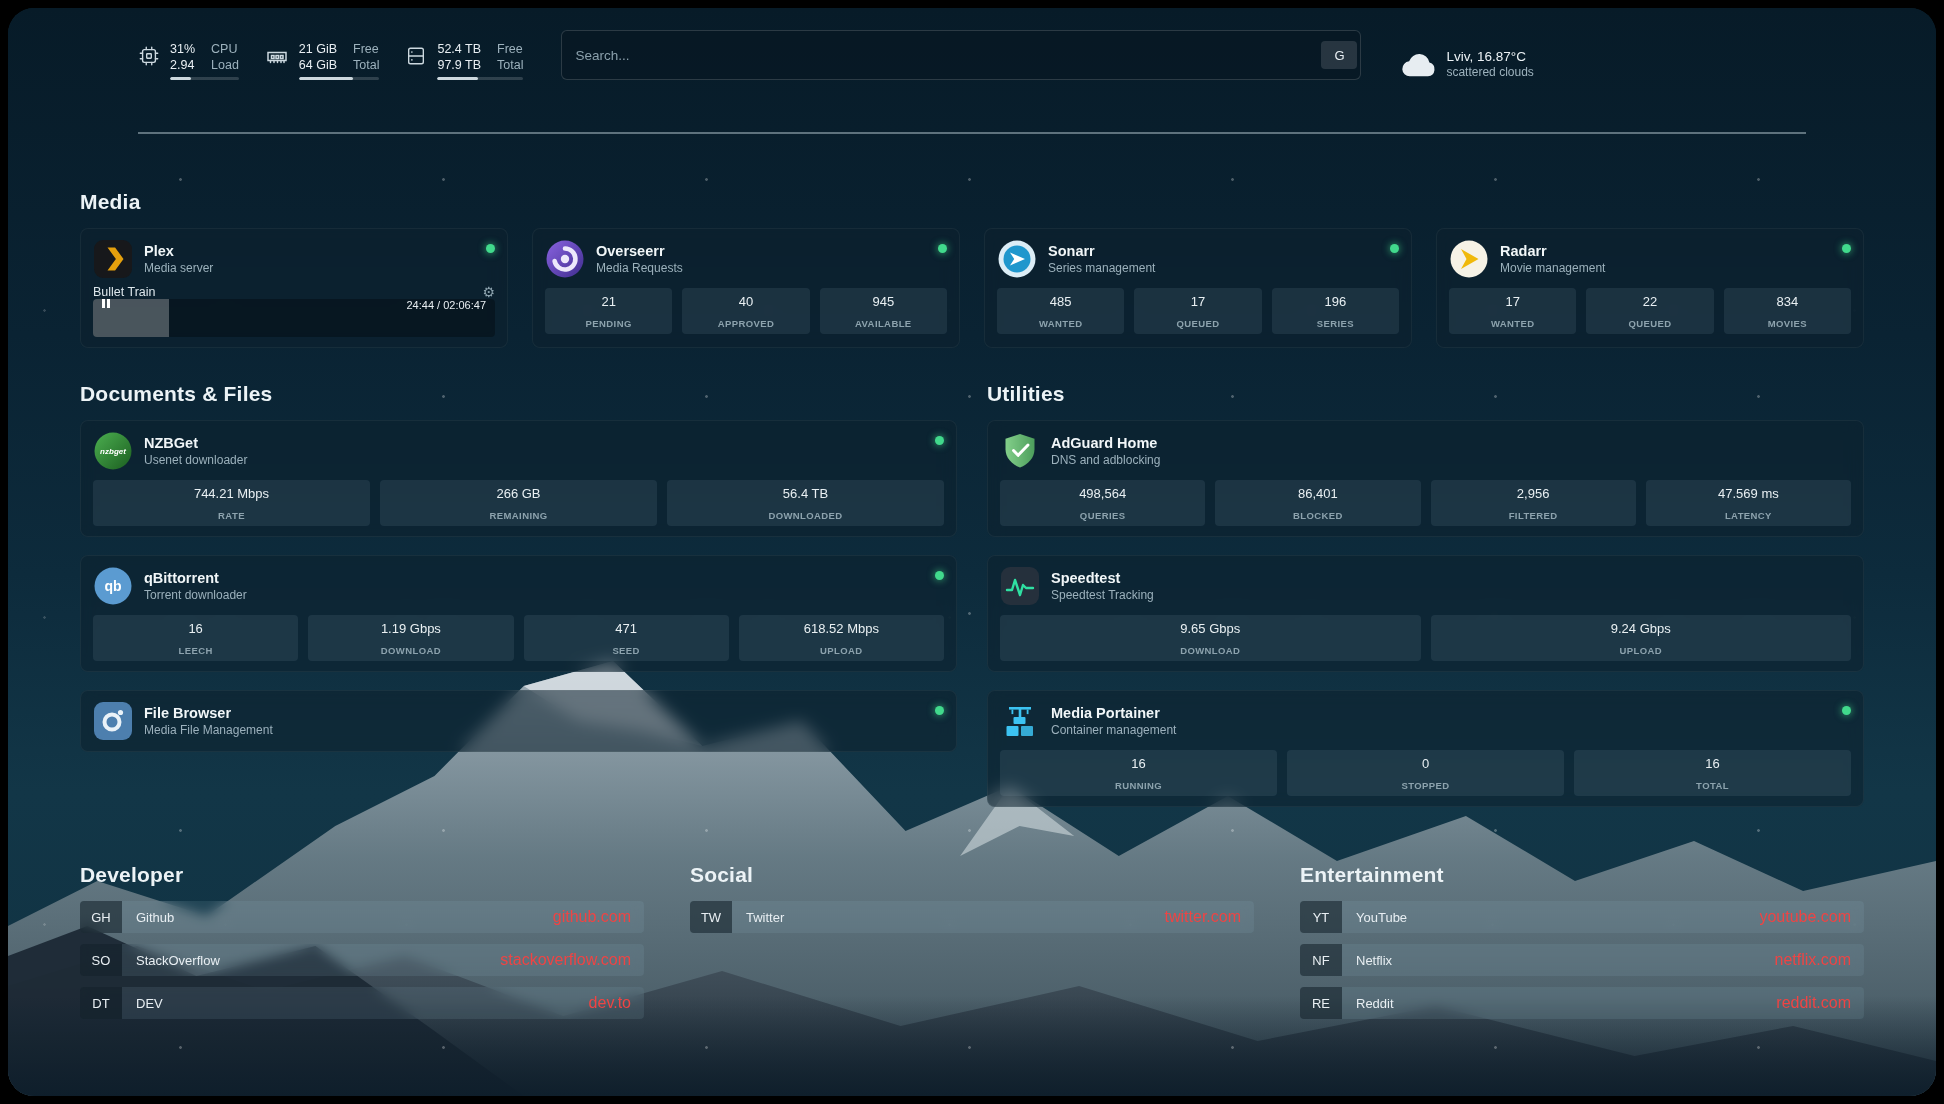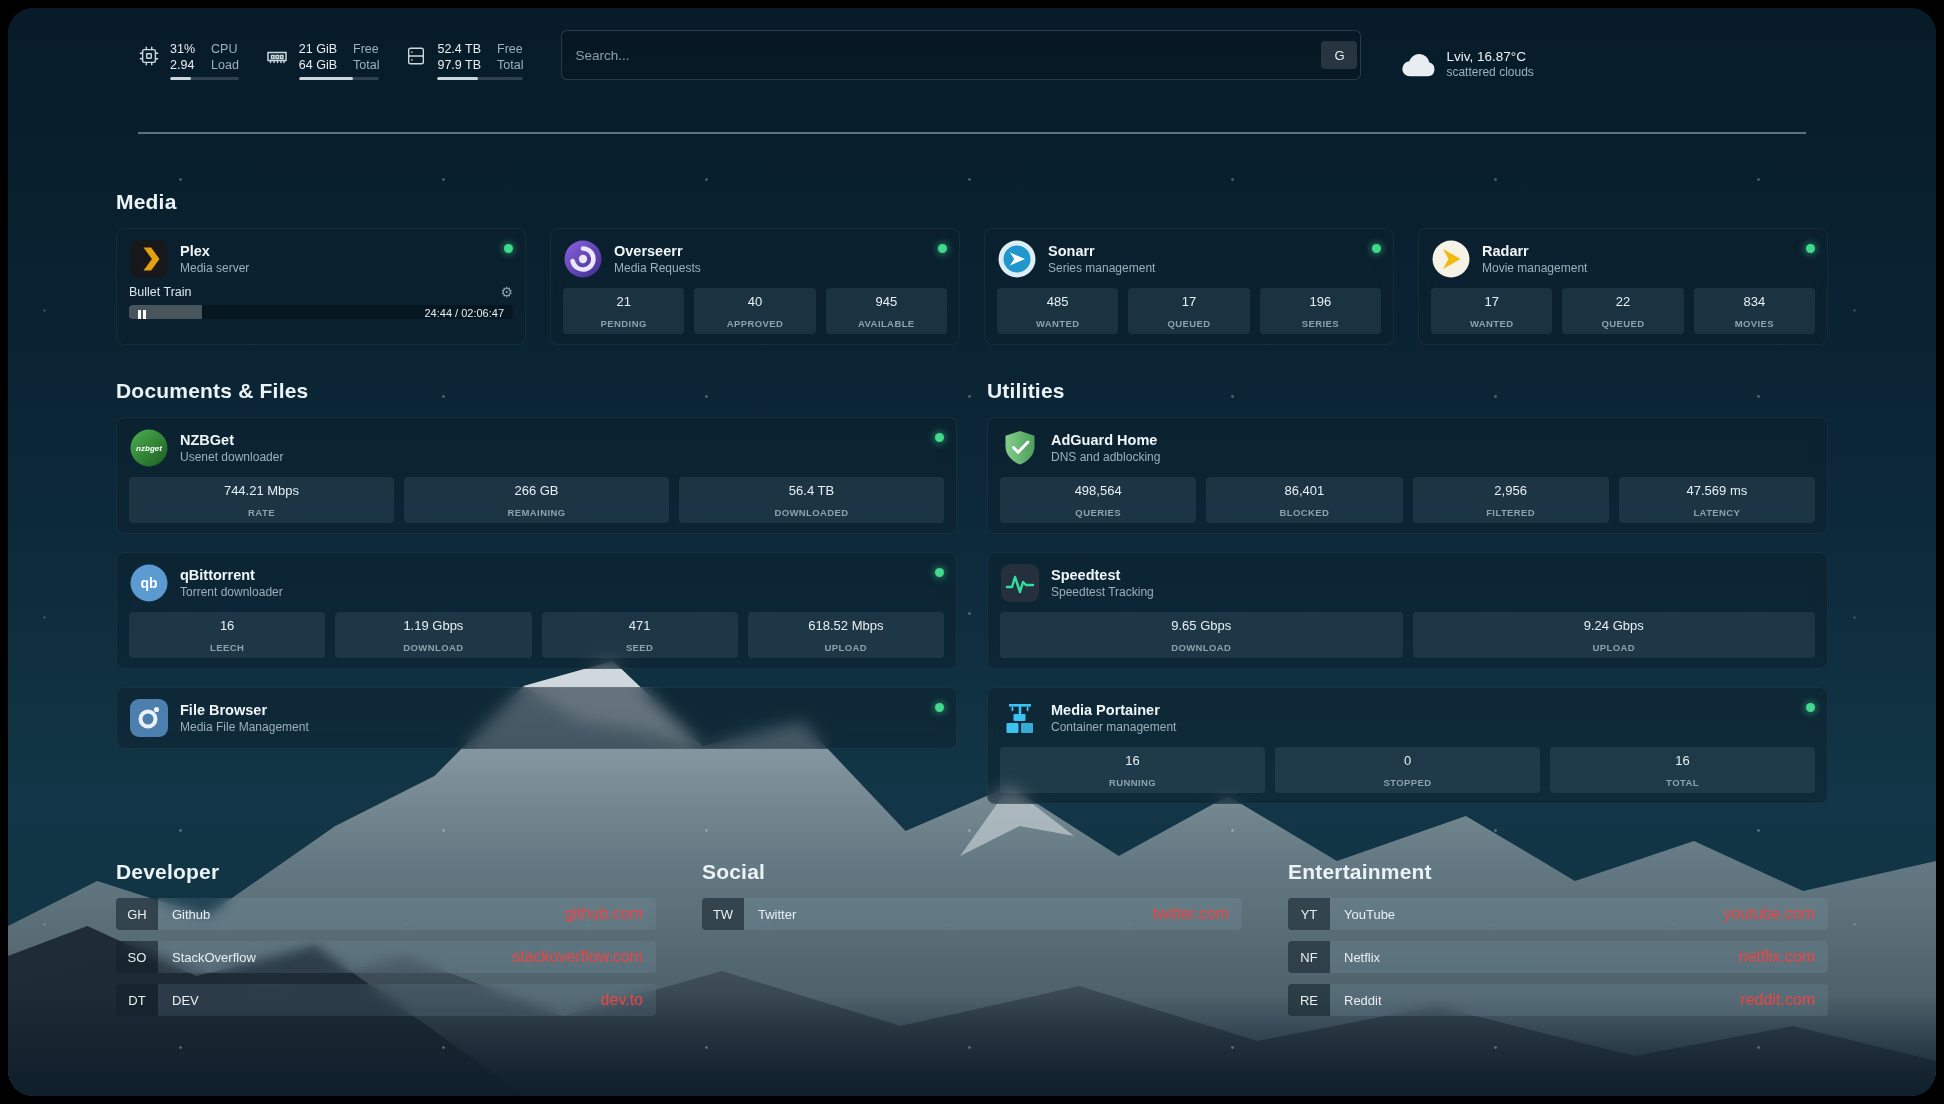--- a/index.html
+++ b/index.html
@@ -31,21 +31,21 @@
     font-size:13.5px;padding:0 10px;font-family:inherit}
   .searchbar input::placeholder{color:#8ba0ac}
   .search-g{width:36px;height:28px;background:rgba(255,255,255,.13);border:none;border-radius:4px;
     color:#e9eff3;font-size:13px;cursor:pointer;font-family:inherit}
   .weather{display:flex;align-items:center;gap:10px;margin-left:14px}
   .w-loc{font-size:13.5px;color:#ecf2f5;line-height:17px}
   .w-cond{font-size:12px;color:#9db2bd;line-height:15px}
   .divider{margin:52px 130px 0;border-bottom:2px solid rgba(214,230,238,.42)}
 
   
-  .content{padding:56px 108px 0}
+  .content{padding:56px 72px 0}
   .group-title{font-size:21px;font-weight:600;color:#ecf3f6;letter-spacing:.2px;line-height:24px}
   .services{margin-top:14px}
   .grid-4{display:grid;grid-template-columns:repeat(4,1fr);gap:24px}
   .stack .card{margin-bottom:18px}
   .stack .card:last-child{margin-bottom:0}
   .two-col{display:grid;grid-template-columns:1fr 1fr;gap:30px;margin-top:34px}
 
   .card{background:rgba(13,33,45,.55);border:1px solid rgba(255,255,255,.05);border-radius:8px;
     padding:10px 12px;backdrop-filter:blur(8px);cursor:pointer}
   .svc-head{display:flex;align-items:center;gap:11px}
@@ -56,22 +56,22 @@
     box-shadow:0 0 7px 1px rgba(68,216,138,.55)}
   .stats{display:flex;gap:10px;margin-top:9px}
   .stat{flex:1;background:rgba(148,184,200,.12);border-radius:4px;text-align:center;padding:6px 4px 5px}
   .stat-value{font-size:13px;color:#e9f0f3;white-space:nowrap}
   .stat-label{font-size:9.5px;font-weight:700;color:#8da3ae;letter-spacing:.4px;margin-top:9px;white-space:nowrap}
 
   
   .np-row{display:flex;align-items:center;margin-top:6px}
   .np-title{font-size:12.5px;color:#dde7ec}
   .gear{margin-left:auto;color:#8da3ae;font-size:14px;line-height:1;cursor:pointer}
-  .np-bar{position:relative;height:14px;margin-top:6px;background:rgba(0,0,0,.3);border-radius:4px;
-    display:flex;align-items:flex-end;overflow:hidden}
+  .np-bar{position:relative;height:38px;background:rgba(0,0,0,.3);border-radius:4px;
+    display:flex;align-items:flex-start;overflow:hidden}
   .np-progress{position:absolute;left:0;top:0;bottom:0;background:rgba(255,255,255,.27)}
   .np-pause{position:relative;display:flex;gap:2.5px;margin-left:9px;cursor:pointer}
   .np-pause i{display:block;width:2.5px;height:9px;background:#fff}
   .np-time{position:relative;margin-left:auto;margin-right:9px;font-size:11px;color:#e8eef2;white-space:nowrap}
 
   
   .bookmarks{display:grid;grid-template-columns:1fr 1fr 1fr;gap:46px;margin-top:56px;padding-bottom:40px}
   .bm-list{margin-top:14px}
   .bm-row{display:flex;align-items:stretch;height:32px;margin-bottom:11px;border-radius:4px;overflow:hidden;
     background:rgba(150,185,200,.13);cursor:pointer;backdrop-filter:blur(6px)}

